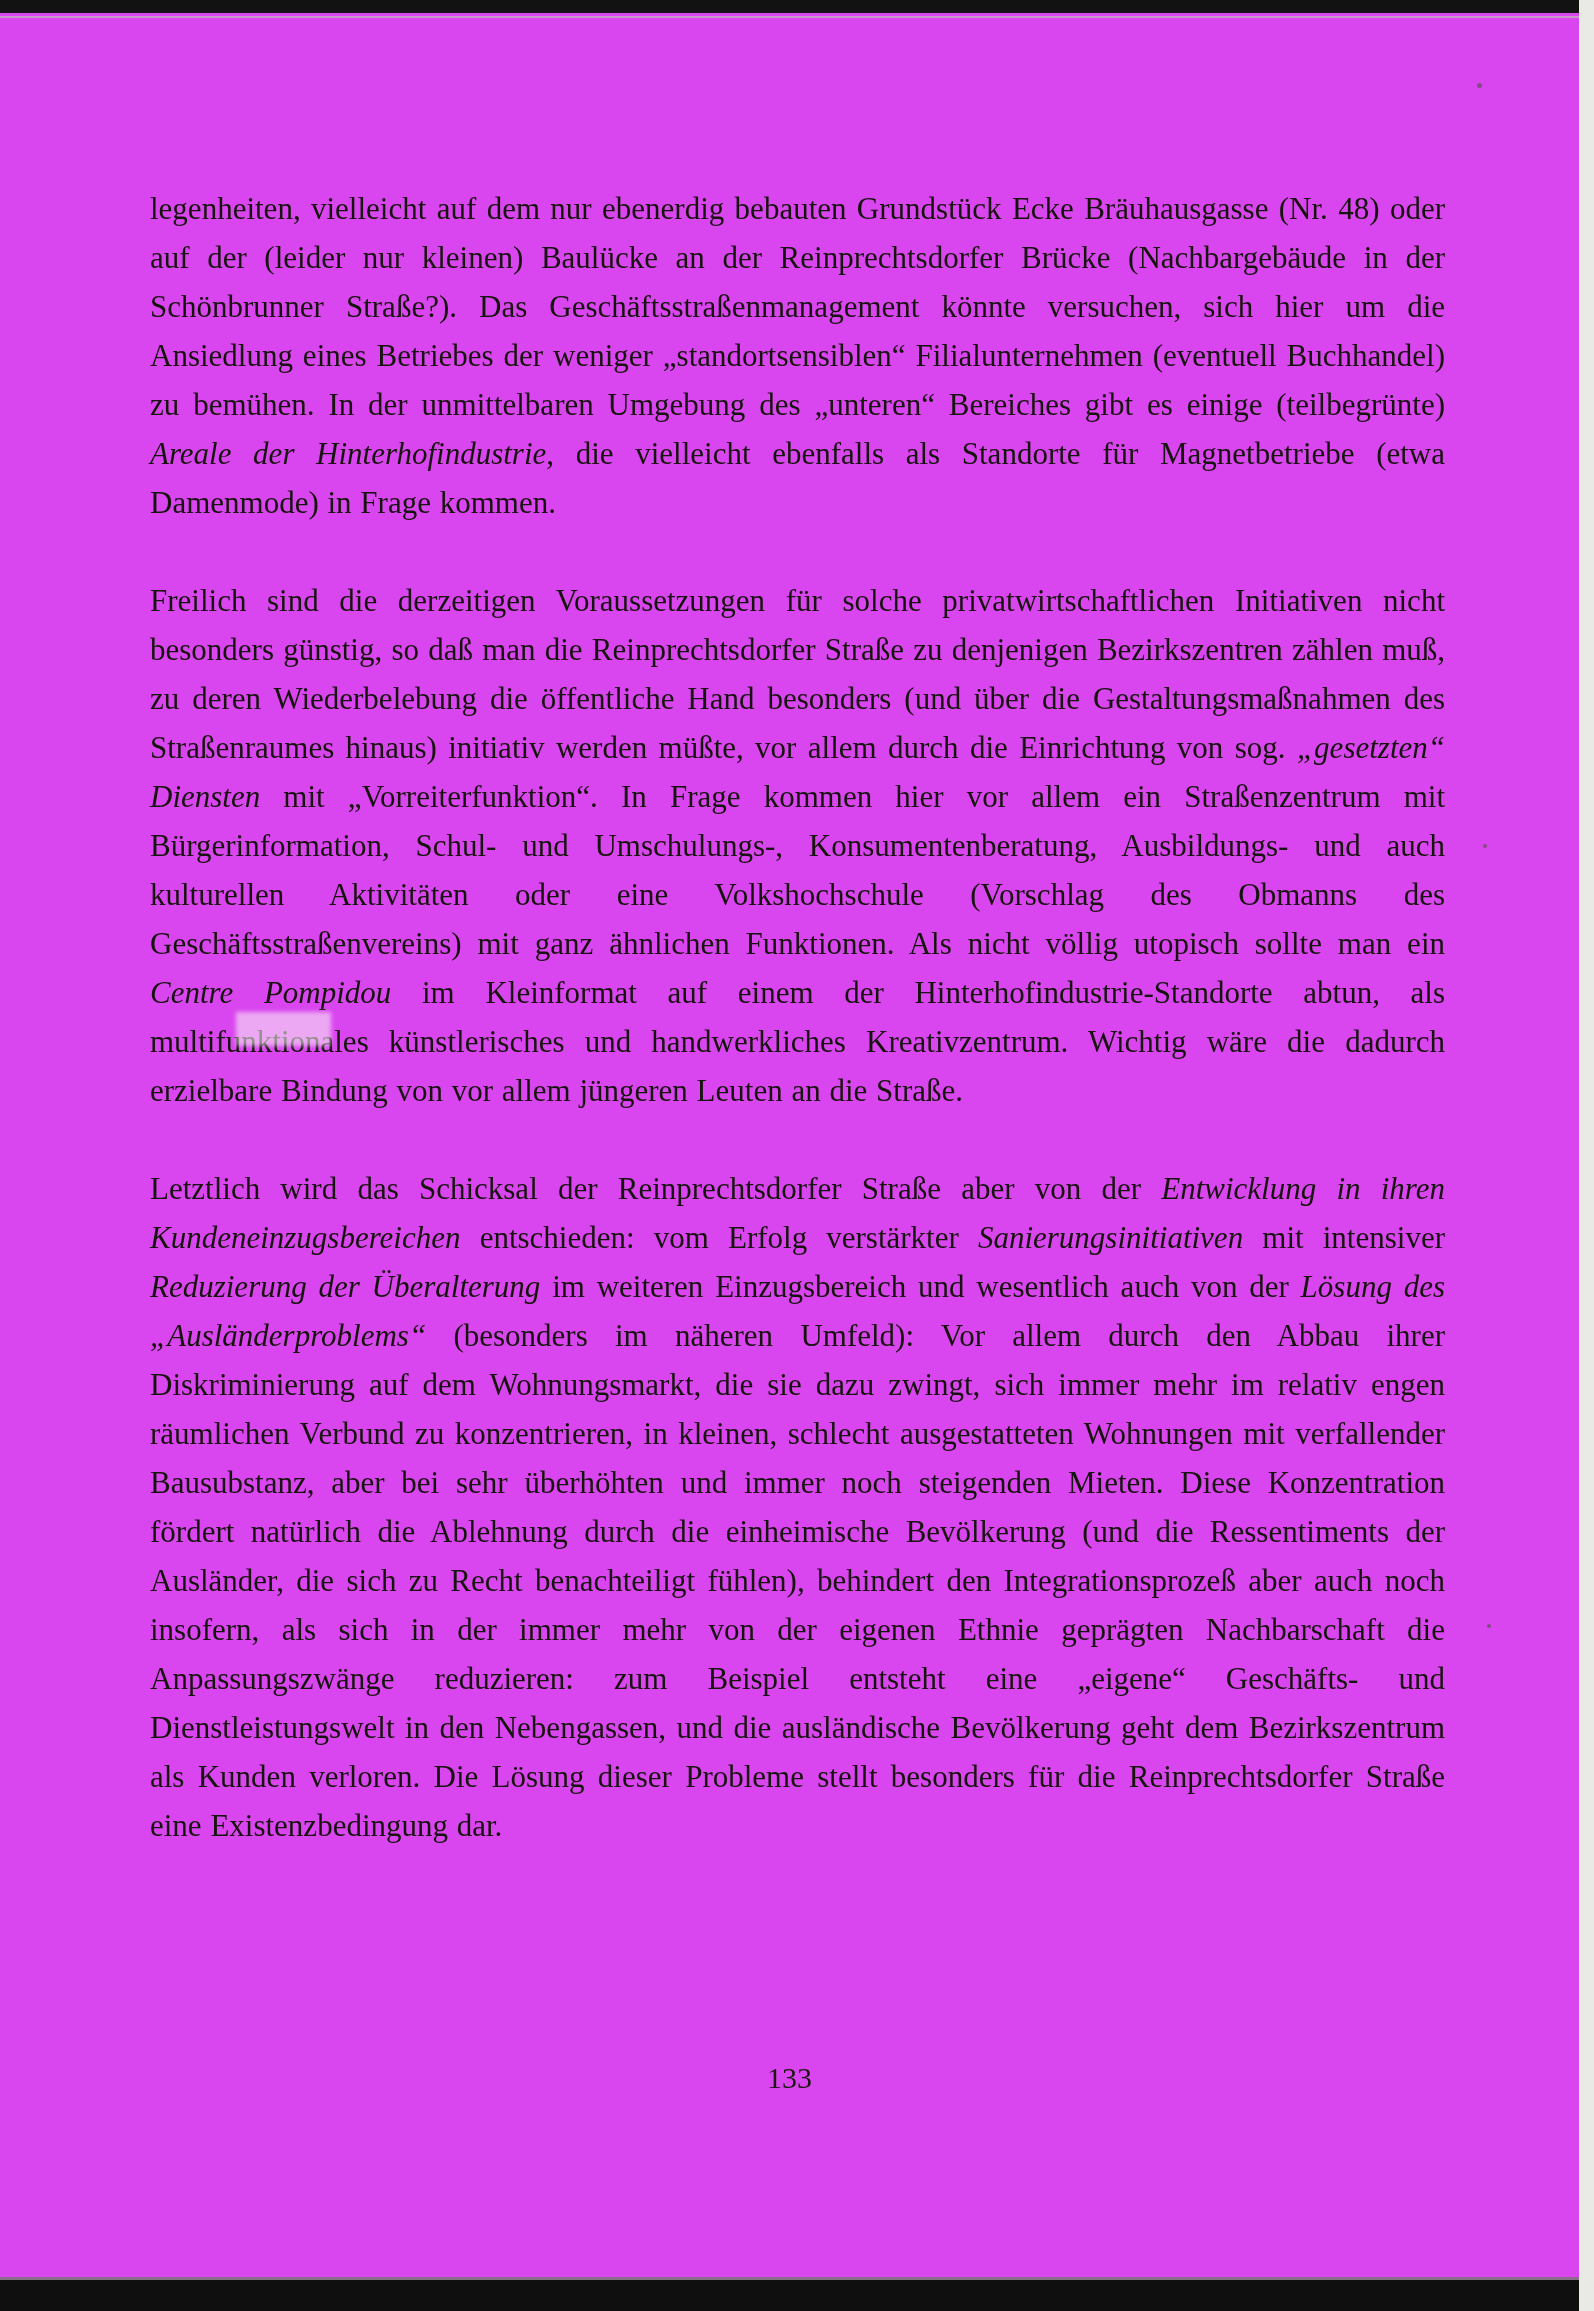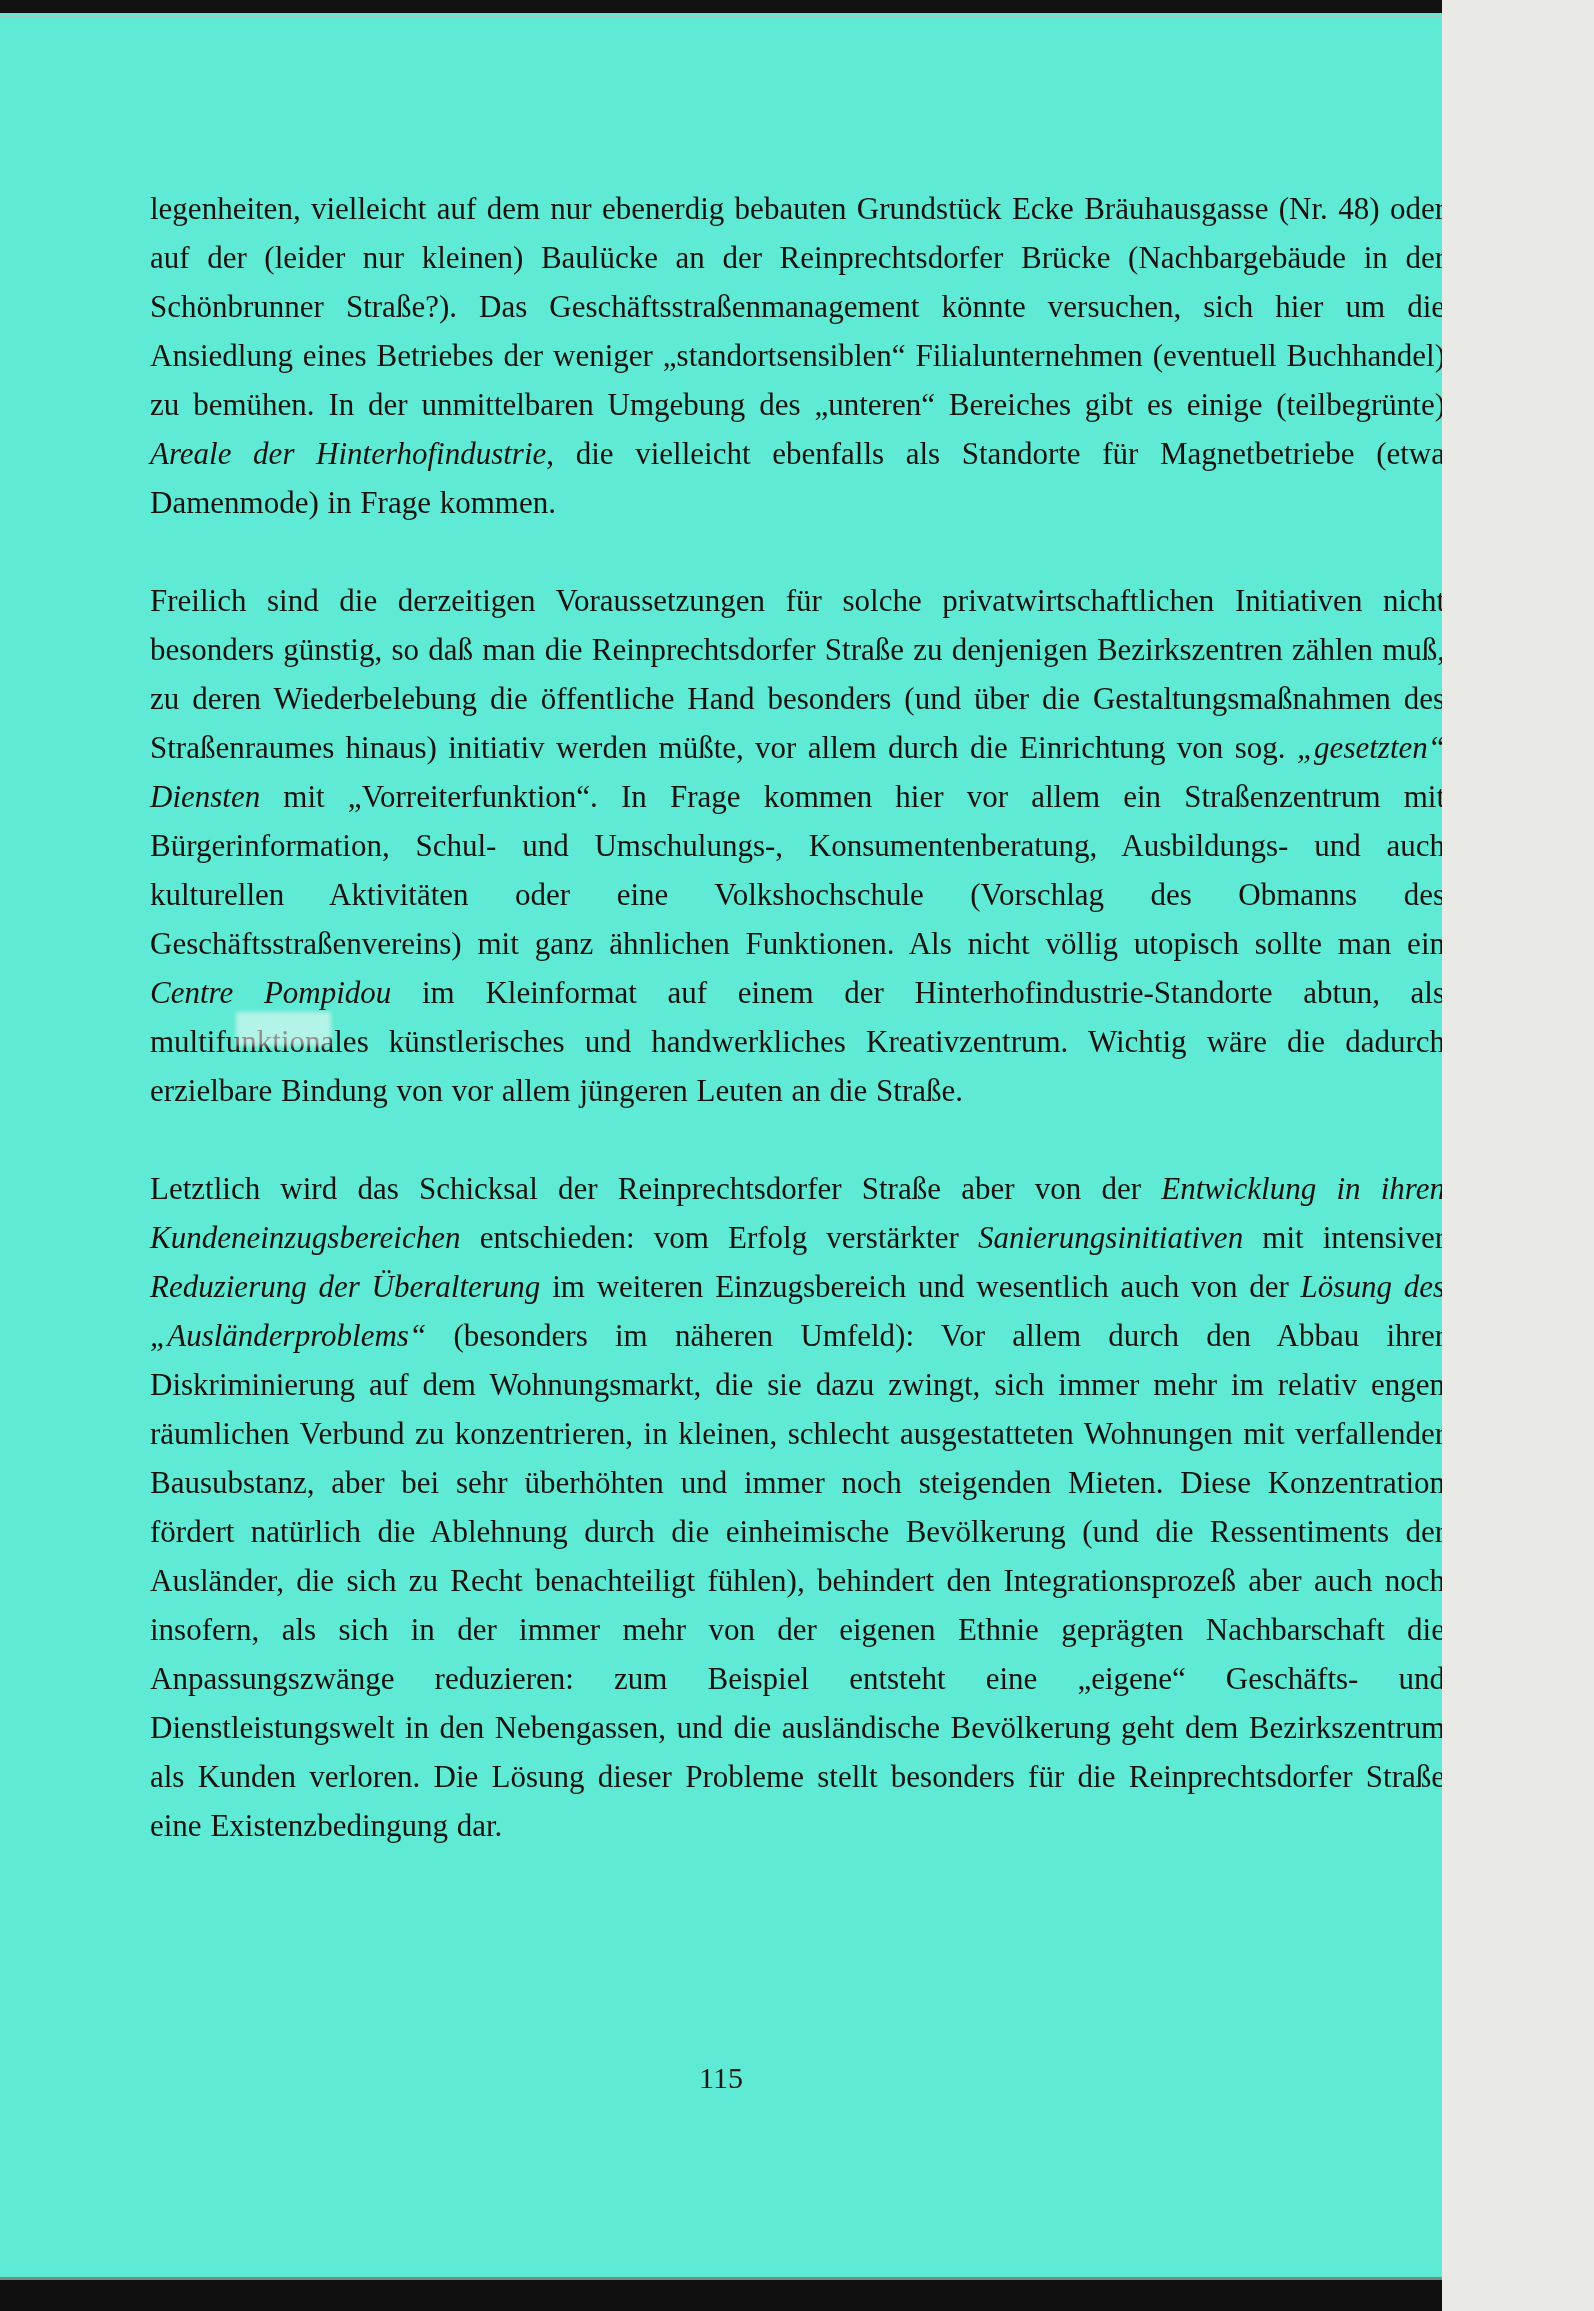--- a/index.html
+++ b/index.html
@@ -1,21 +1,21 @@
 <!DOCTYPE html>
 <html><head>
 <meta charset="utf-8">
 <style>
   * { box-sizing: border-box; }
   html, body { margin: 0; padding: 0; background: #e9e9e5; }
   .sheet {
     position: relative;
-    width: 1442px;
+    width: 1579px;
     height: 2312px;
-    background: #5eead4;
+    background: #d946ef;
     overflow: hidden;
     font-family: "Liberation Serif", "DejaVu Serif", serif;
   }
   
   .band-top {
     position: absolute; top: 0; left: 0; right: 0;
     height: 13px; background: #121212;
   }
   .band-top::after {
     content: ""; position: absolute; top: 16px; left: 0; right: 0;
@@ -68,17 +68,17 @@
       <p class="para"><span>Freilich sind die derzeitigen Voraussetzungen für solche privatwirtschaftlichen Initiativen nicht besonders günstig, so daß man die Reinprechtsdorfer Straße zu denjenigen Bezirkszentren zählen muß, zu deren Wiederbelebung die öffentliche Hand besonders (und über die Gestaltungsmaßnahmen des Straßenraumes hinaus) initiativ werden müßte, vor allem durch die Einrichtung von sog. </span><span class="em">„gesetzten“ Diensten</span><span> mit „Vorreiterfunktion“. In Frage kommen hier vor allem ein Straßenzentrum mit Bürgerinformation, Schul- und Umschulungs-, Konsumentenberatung, Ausbildungs- und auch kulturellen Aktivitäten oder eine Volkshochschule (Vorschlag des Obmanns des Geschäftsstraßenvereins) mit ganz ähnlichen Funktionen. Als nicht völlig utopisch sollte man ein </span><span class="em">Centre Pompidou</span><span> im Kleinformat auf einem der Hinterhofindustrie-Standorte abtun, als multifunktionales künstlerisches und handwerkliches Kreativzentrum. Wichtig wäre die dadurch erzielbare Bindung von vor allem jüngeren Leuten an die Straße.</span></p>
       <p class="para"><span>Letztlich wird das Schicksal der Reinprechtsdorfer Straße aber von der </span><span class="em">Entwicklung in ihren Kundeneinzugsbereichen</span><span> entschieden: vom Erfolg verstärkter </span><span class="em">Sanierungsinitiativen</span><span> mit intensiver </span><span class="em">Reduzierung der Überalterung</span><span> im weiteren Einzugsbereich und wesentlich auch von der </span><span class="em">Lösung des „Ausländerproblems“</span><span> (besonders im näheren Umfeld): Vor allem durch den Abbau ihrer Diskriminierung auf dem Wohnungsmarkt, die sie dazu zwingt, sich immer mehr im relativ engen räumlichen Verbund zu konzentrieren, in kleinen, schlecht ausgestatteten Wohnungen mit verfallender Bausubstanz, aber bei sehr überhöhten und immer noch steigenden Mieten. Diese Konzentration fördert natürlich die Ablehnung durch die einheimische Bevölkerung (und die Ressentiments der Ausländer, die sich zu Recht benachteiligt fühlen), behindert den Integrationsprozeß aber auch noch insofern, als sich in der immer mehr von der eigenen Ethnie geprägten Nachbarschaft die Anpassungszwänge reduzieren: zum Beispiel entsteht eine „eigene“ Geschäfts- und Dienstleistungswelt in den Nebengassen, und die ausländische Bevölkerung geht dem Bezirkszentrum als Kunden verloren. Die Lösung dieser Probleme stellt besonders für die Reinprechtsdorfer Straße eine Existenzbedingung dar.</span></p>
     </div>
 
   <div class="fade-patch"></div>
 
   <div class="speck s1"></div>
   <div class="speck s2"></div>
   <div class="speck s3"></div>
 
-  <div class="page-number">115</div>
+  <div class="page-number">133</div>
 
   <div class="band-bottom"></div>
 </div>
 
 
 </body></html>

